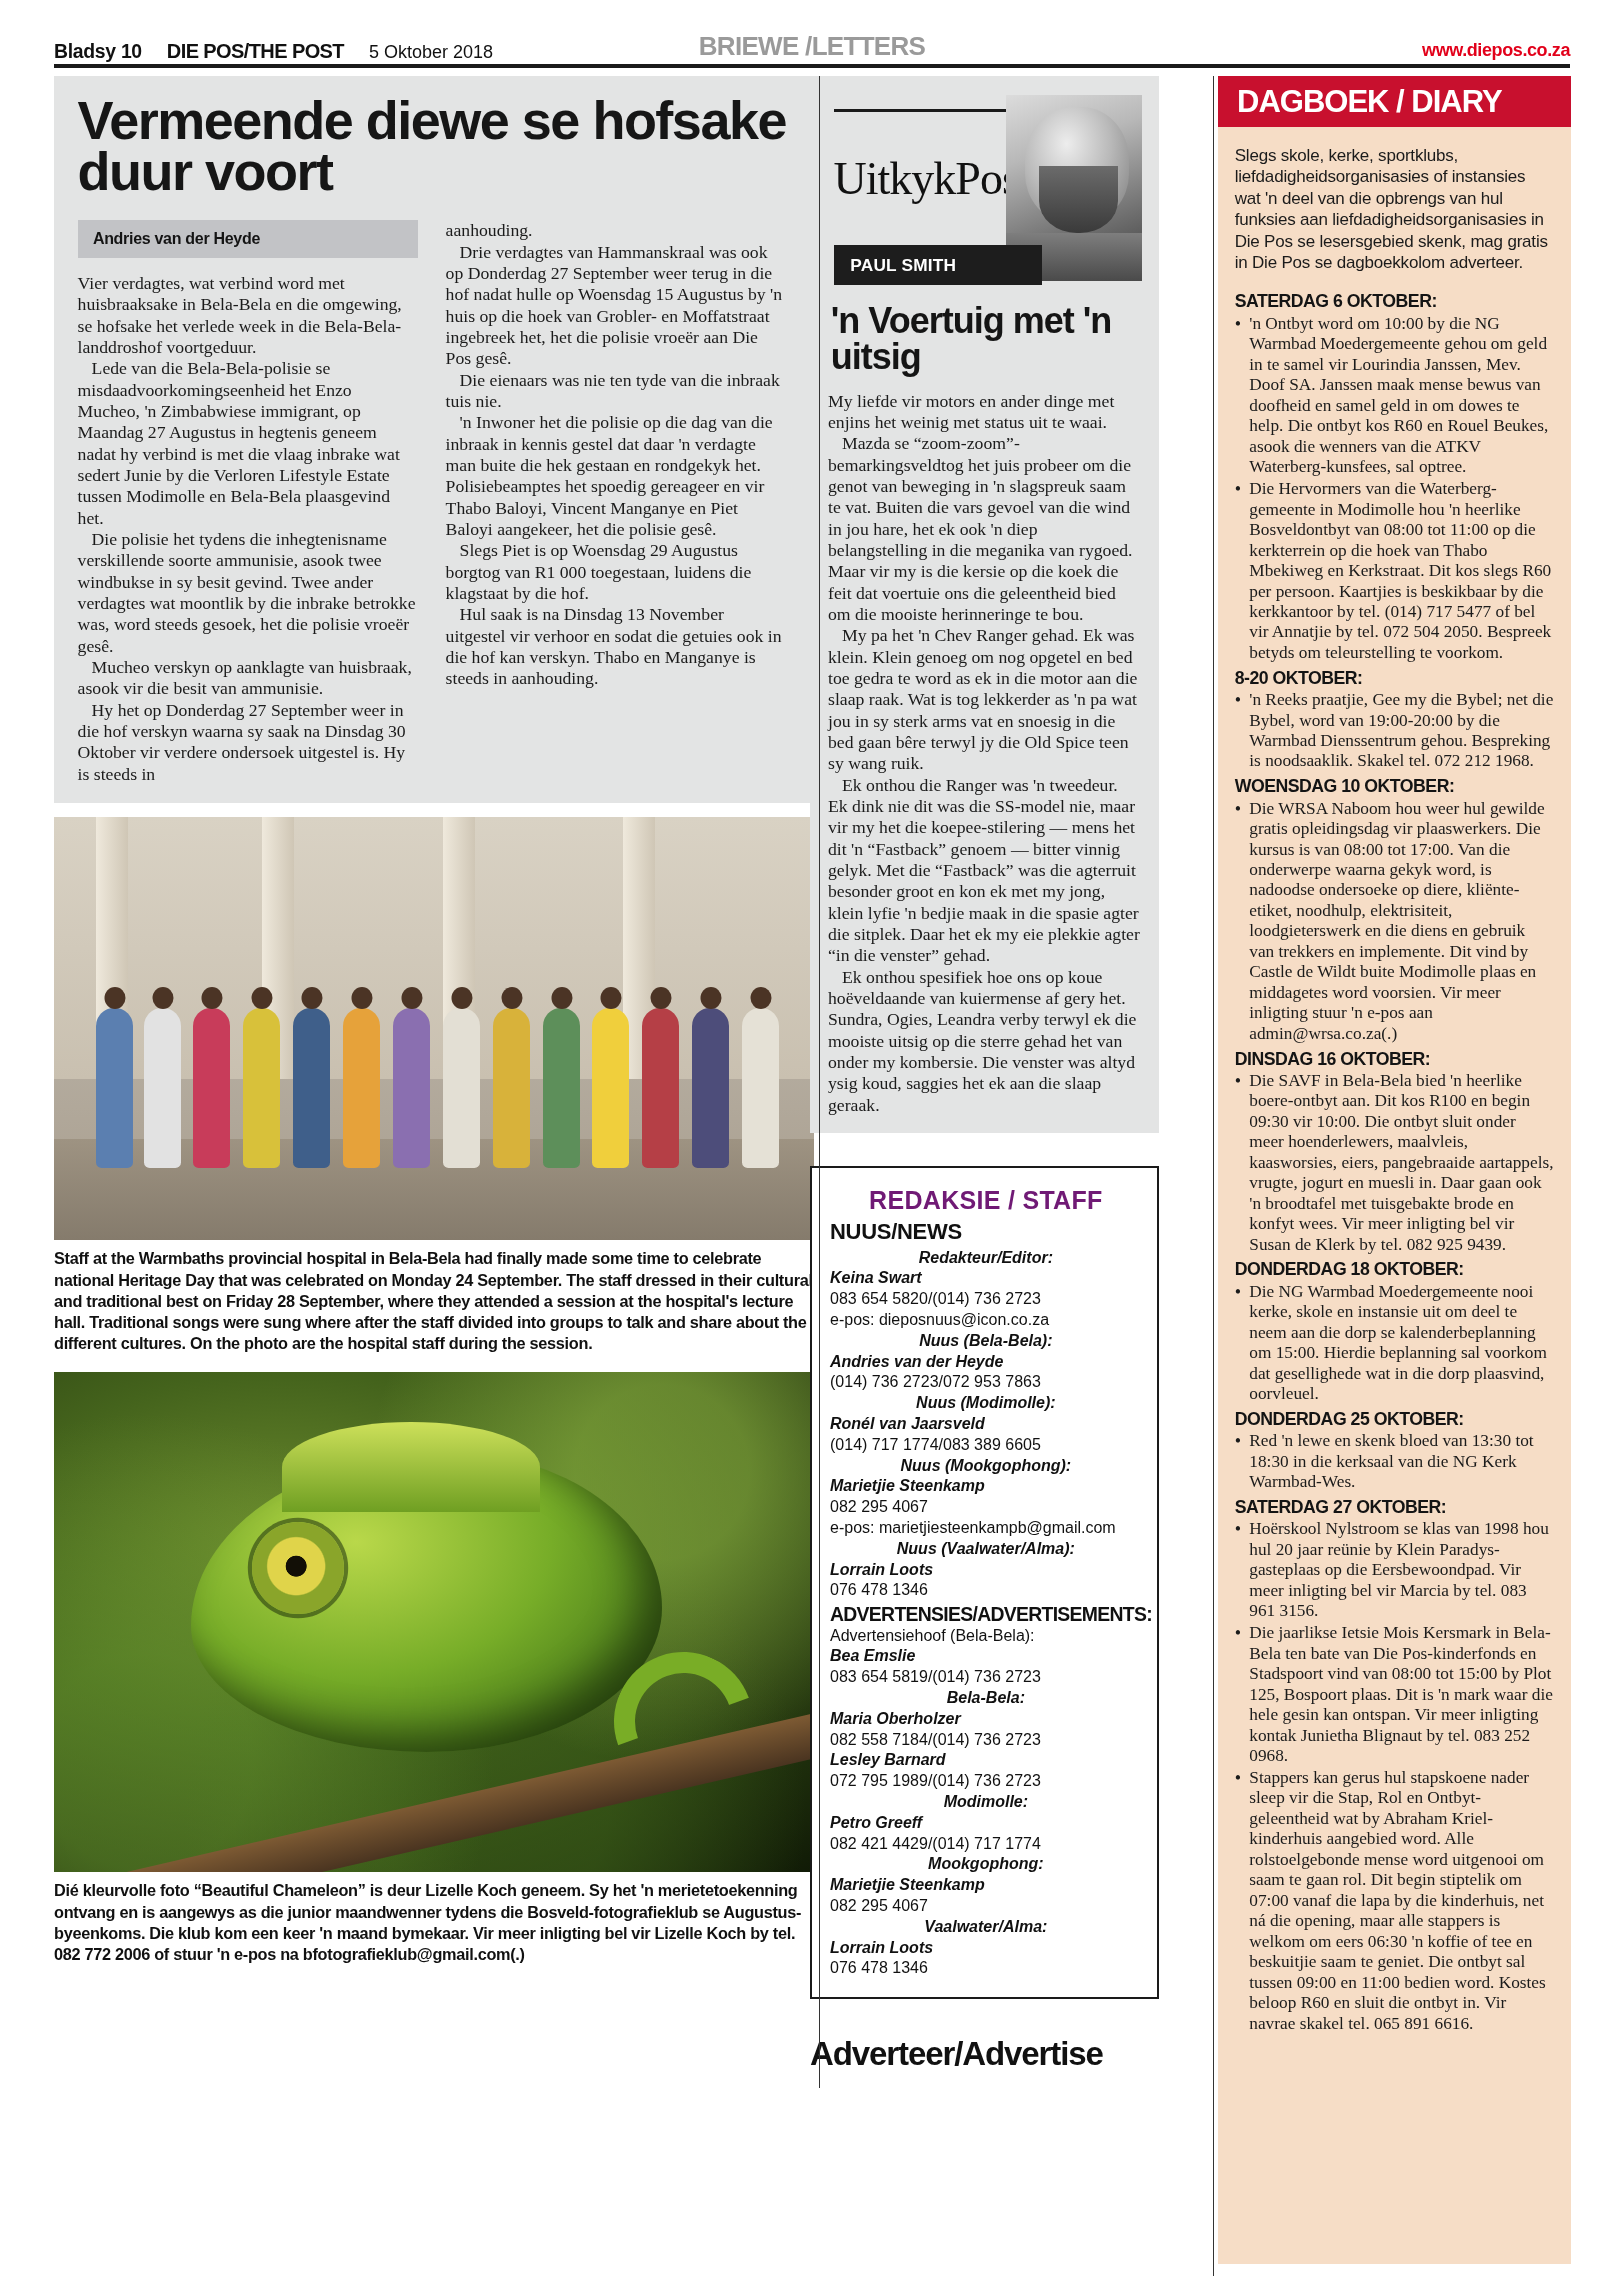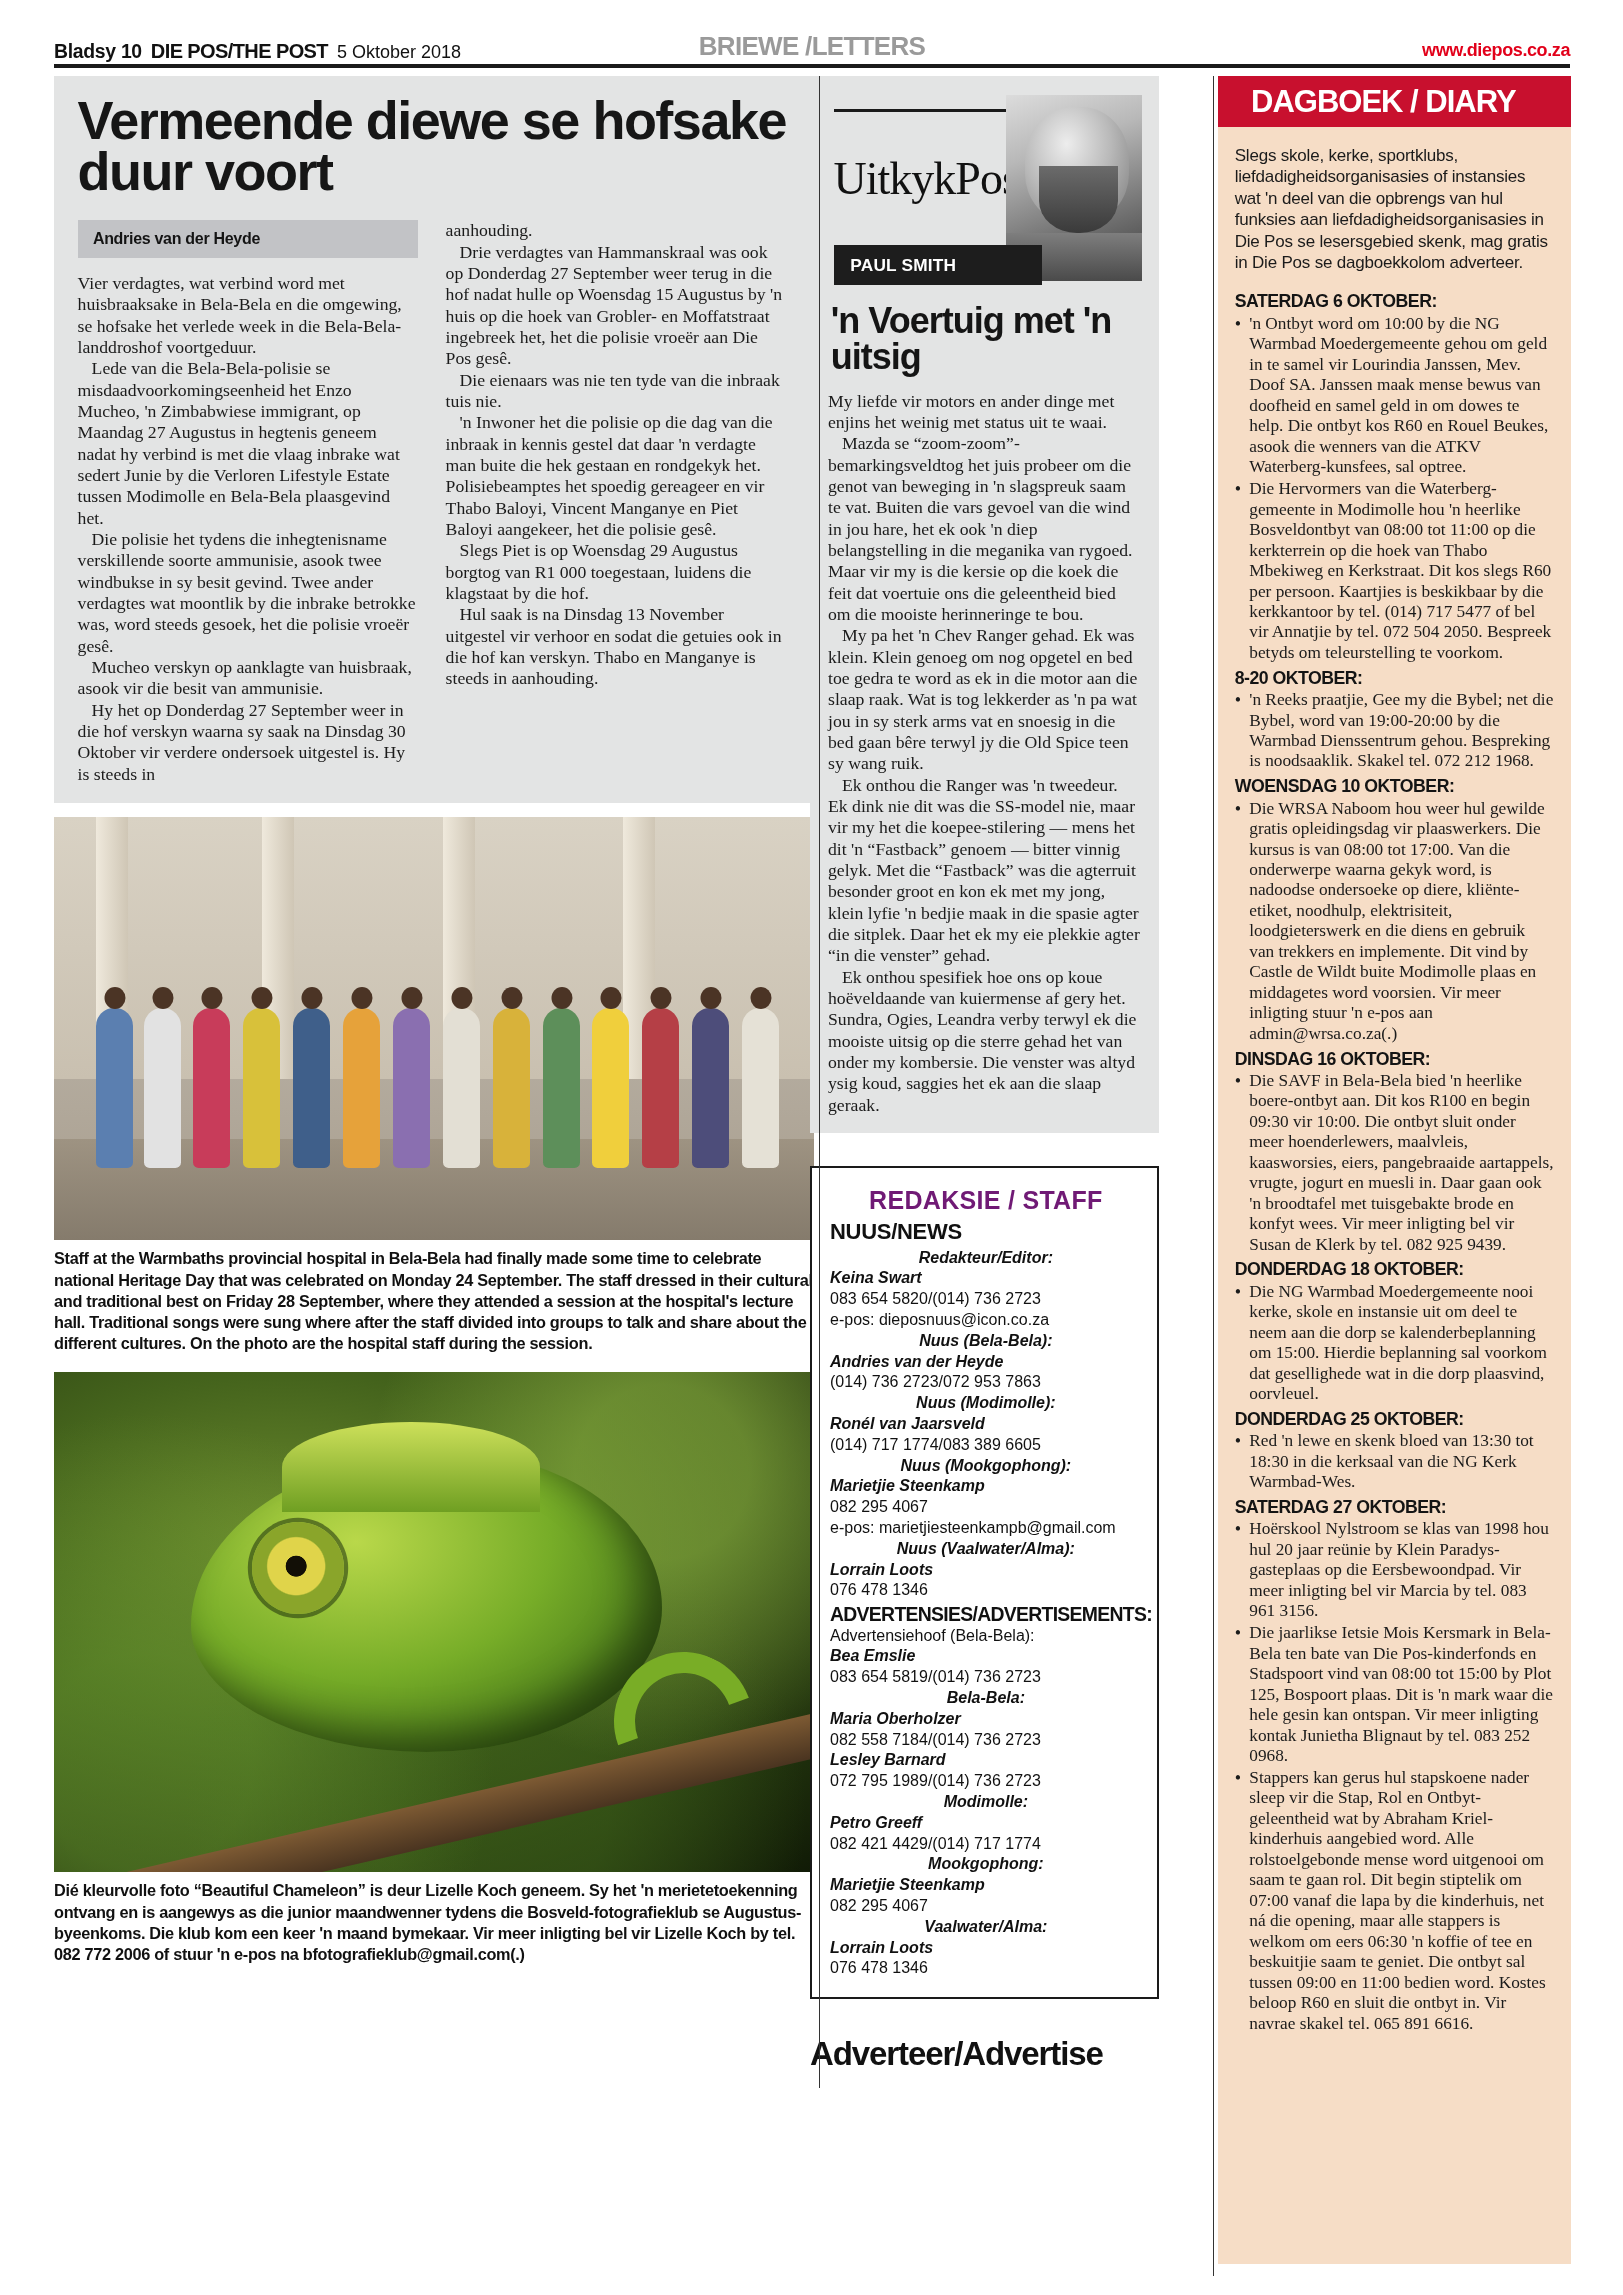--- a/index.html
+++ b/index.html
@@ -15,21 +15,21 @@
     padding: 0;
   }
 
   
   .masthead {
     position: absolute;
     left: 54px; top: 19.4px;
     width: 1516px; height: 44px;
     display: flex; align-items: flex-end;
   }
-  .mh-left { display: flex; align-items: baseline; gap: 9px; }
+  .mh-left { display: flex; align-items: baseline; gap: 25px; }
   .mh-bladsy {
     font-family: "Liberation Sans", sans-serif;
     font-weight: bold; font-size: 19.4px; color: #111;
     letter-spacing: -0.3px;
   }
   .mh-title {
     font-family: "Liberation Sans", sans-serif;
     font-weight: bold; font-size: 20px; color: #111;
     letter-spacing: -0.6px;
   }
@@ -271,21 +271,21 @@
   }
   .advert-line {
     font-family:"Liberation Sans", sans-serif;
     font-weight:bold; font-size:33px; letter-spacing:-1.1px; color:#111;
     margin-top:36px;
   }
 
   
   .dag-head {
     background:#c8102e; height:51px;
-    display:flex; align-items:center; padding-left:33px;
+    display:flex; align-items:center; padding-left:19px;
   }
   .dag-head span {
     font-family:"Liberation Sans", sans-serif;
     font-weight:bold; font-size:31px; color:#fff; letter-spacing:-1px;
   }
   .dag-body {
     background:#f6ddc6; padding: 18px 16.7px 23.6px 16.7px;
     min-height: 2137px;
   }
   .dag-intro {

